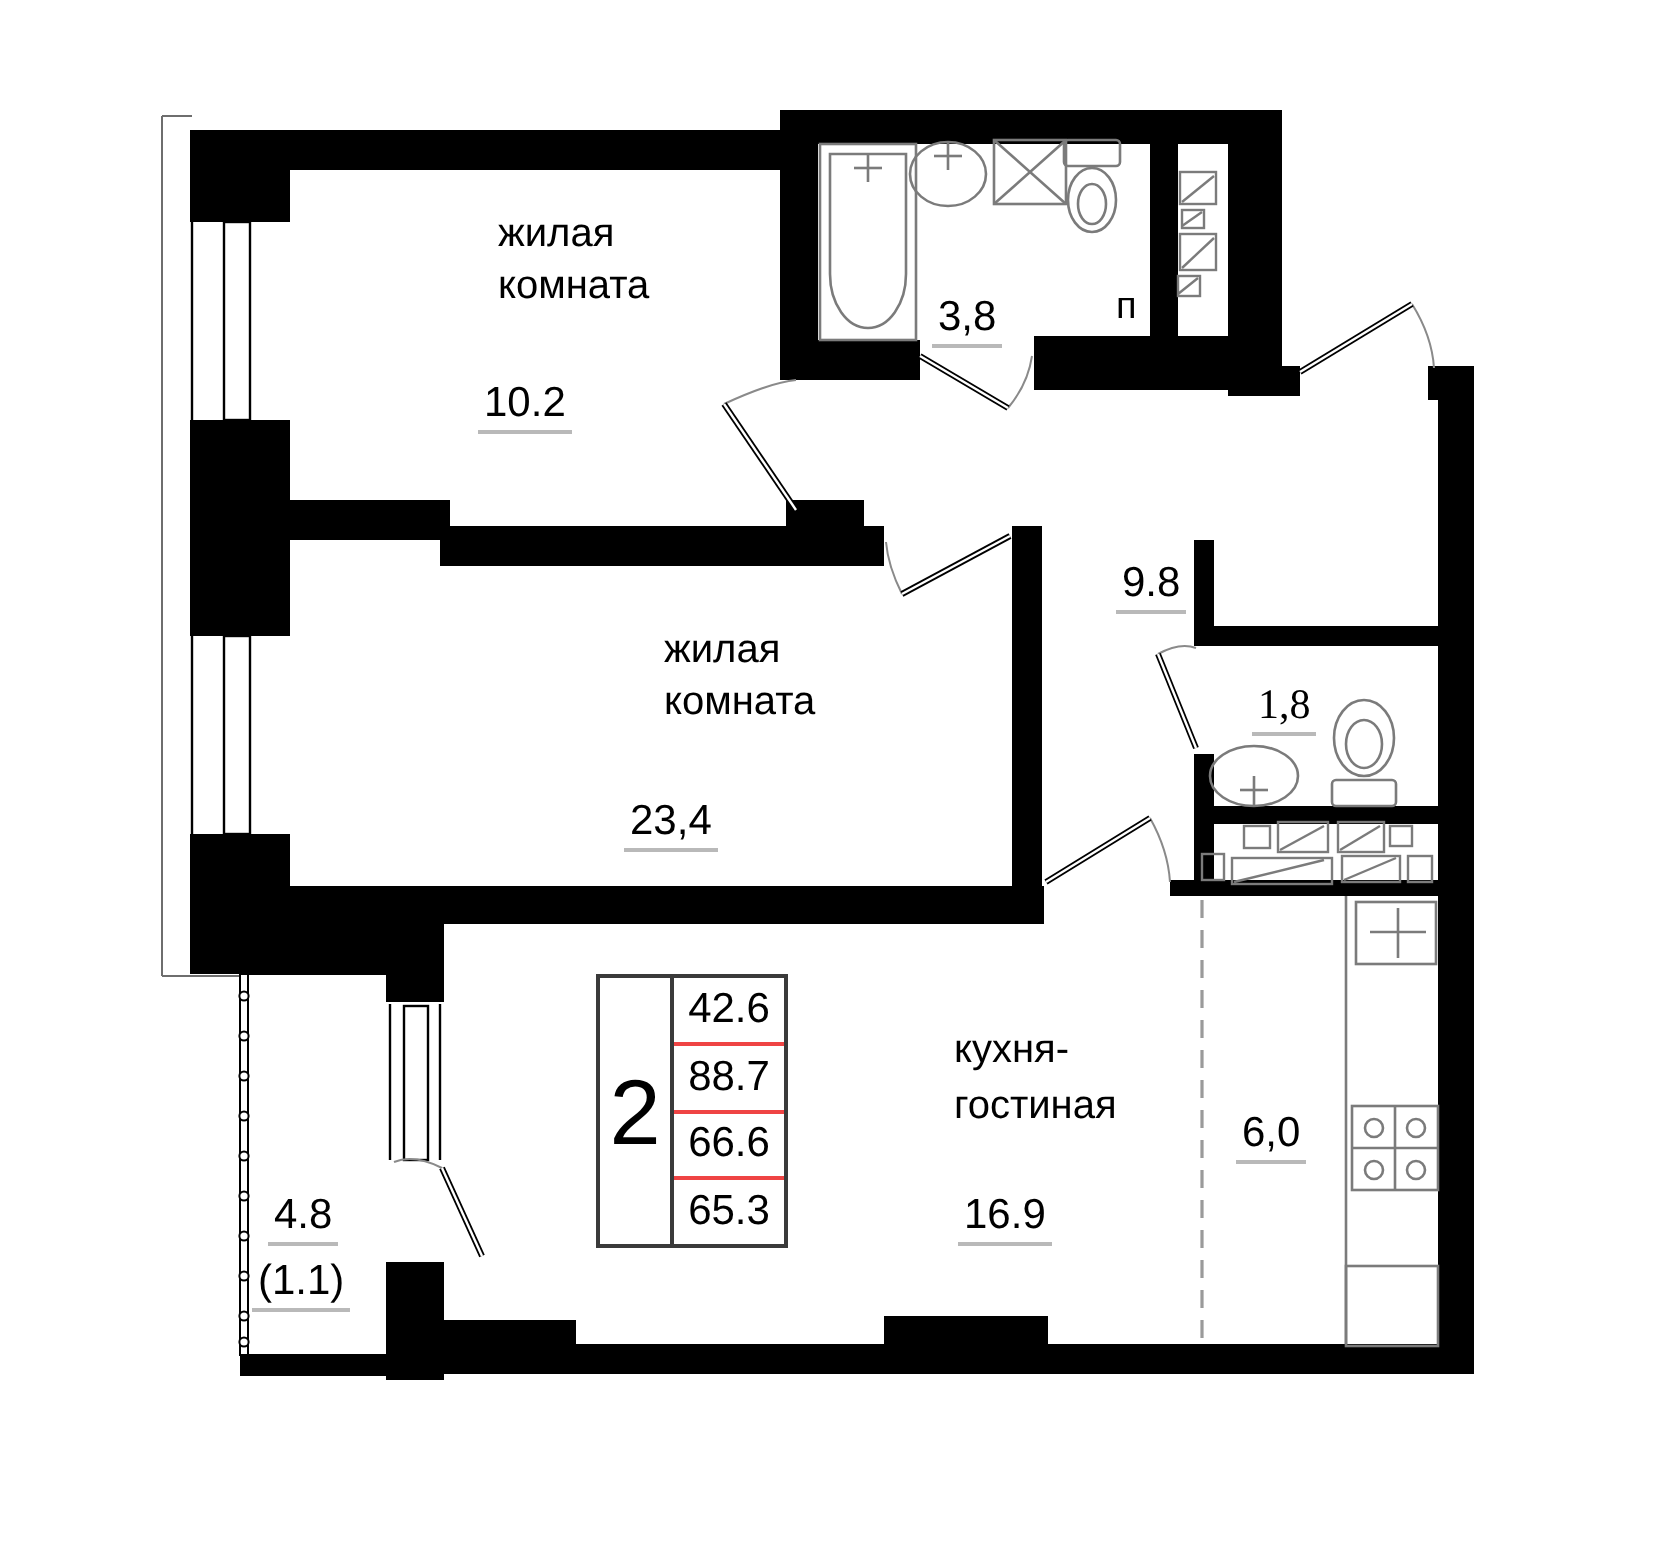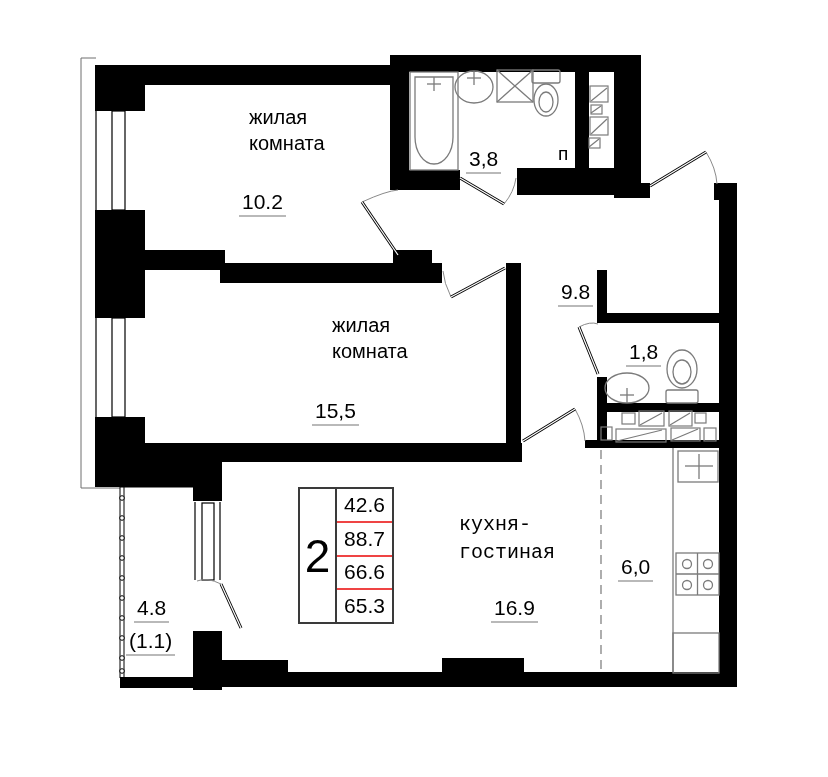--- a/index.html
+++ b/index.html
@@ -224,33 +224,33 @@
   <div class="lbl room-name" style="left:249px;top:104px;">
     <div>жилая</div>
     <div>комната</div>
   </div>
   <div class="lbl area-num" style="left:239px;top:190px;">10.2</div>
 
   <div class="lbl room-name" style="left:332px;top:312px;">
     <div>жилая</div>
     <div>комната</div>
   </div>
-  <div class="lbl area-num" style="left:312px;top:399px;">15,5</div>
+  <div class="lbl area-num" style="left:312px;top:399px;">23,4</div>
 
   <div class="lbl area-num" style="left:466px;top:122px;margin-top:25px;">3,8</div>
   <div class="lbl duct-lbl" style="left:558px;top:143px;">п</div>
 
   <div class="lbl area-num" style="left:535px;top:280px;margin-left:23px;">9.8</div>
-  <div class="lbl area-num" style="left:626px;top:340px;">1,8</div>
-
-  <div class="lbl room-name" style="left:459px;top:511px;line-height:28px;font-family:Liberation Mono, monospace;">
+  <div class="lbl area-num" style="left:626px;top:340px;font-family:Liberation Serif, serif;">1,8</div>
+
+  <div class="lbl room-name" style="left:477px;top:511px;line-height:28px;">
     <div>кухня-</div>
     <div>гостиная</div>
   </div>
-  <div class="lbl area-num" style="left:479px;top:596px;margin-left:12px;">16.9</div>
+  <div class="lbl area-num" style="left:479px;top:596px;">16.9</div>
 
   <div class="lbl area-num" style="left:618px;top:555px;">6,0</div>
 
   <div class="lbl area-num" style="left:134px;top:596px;">4.8</div>
   <div class="lbl area-num" style="left:126px;top:629px;">(1.1)</div>
 
   <div class="info-table">
     <div class="col-rooms">2</div>
     <div class="col-areas">
       <div class="cell">42.6</div>

